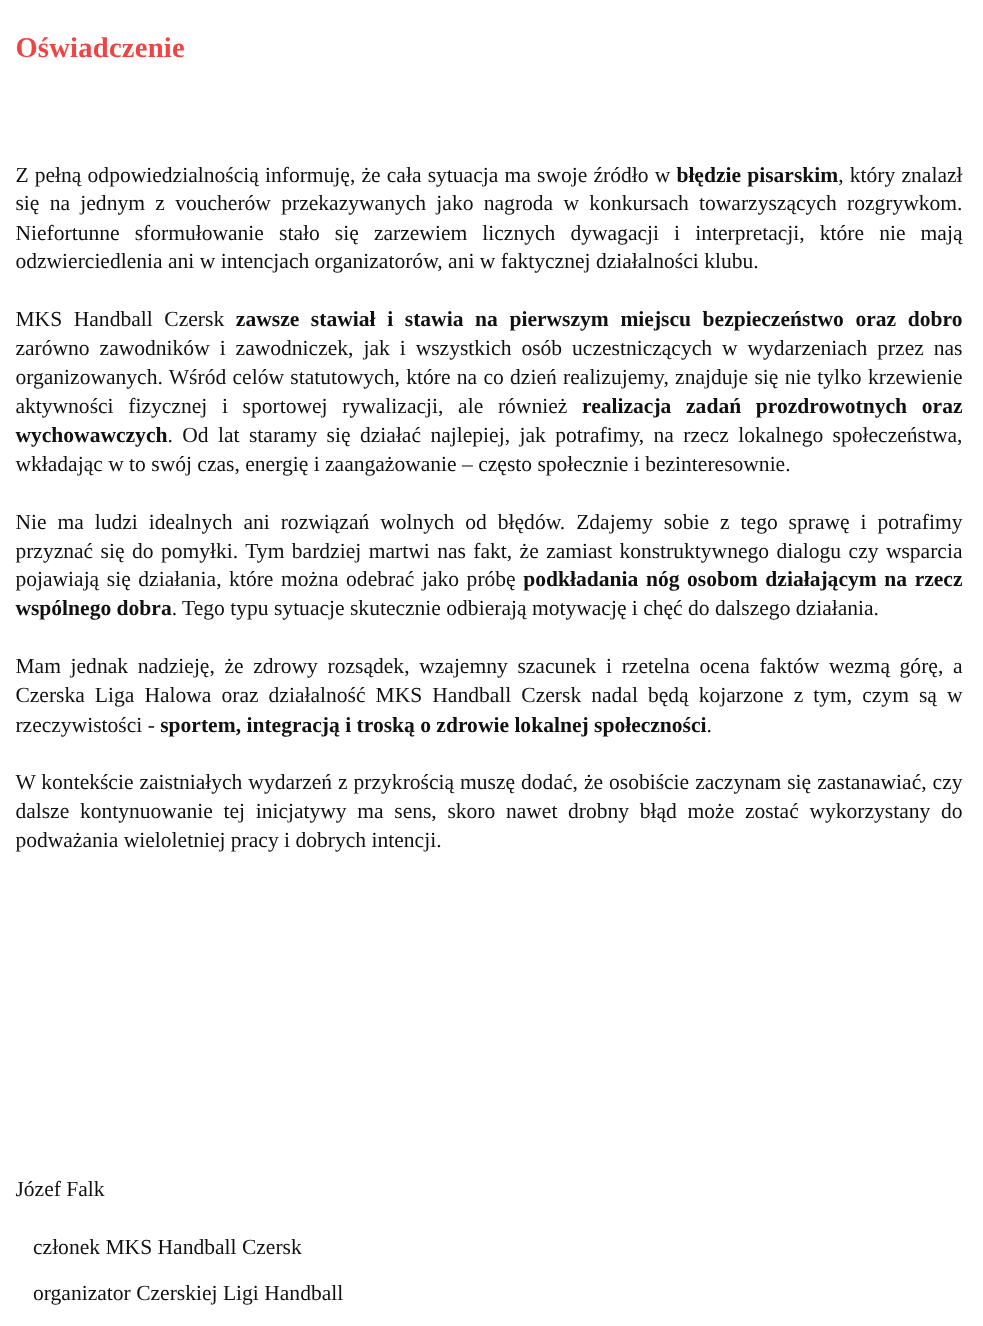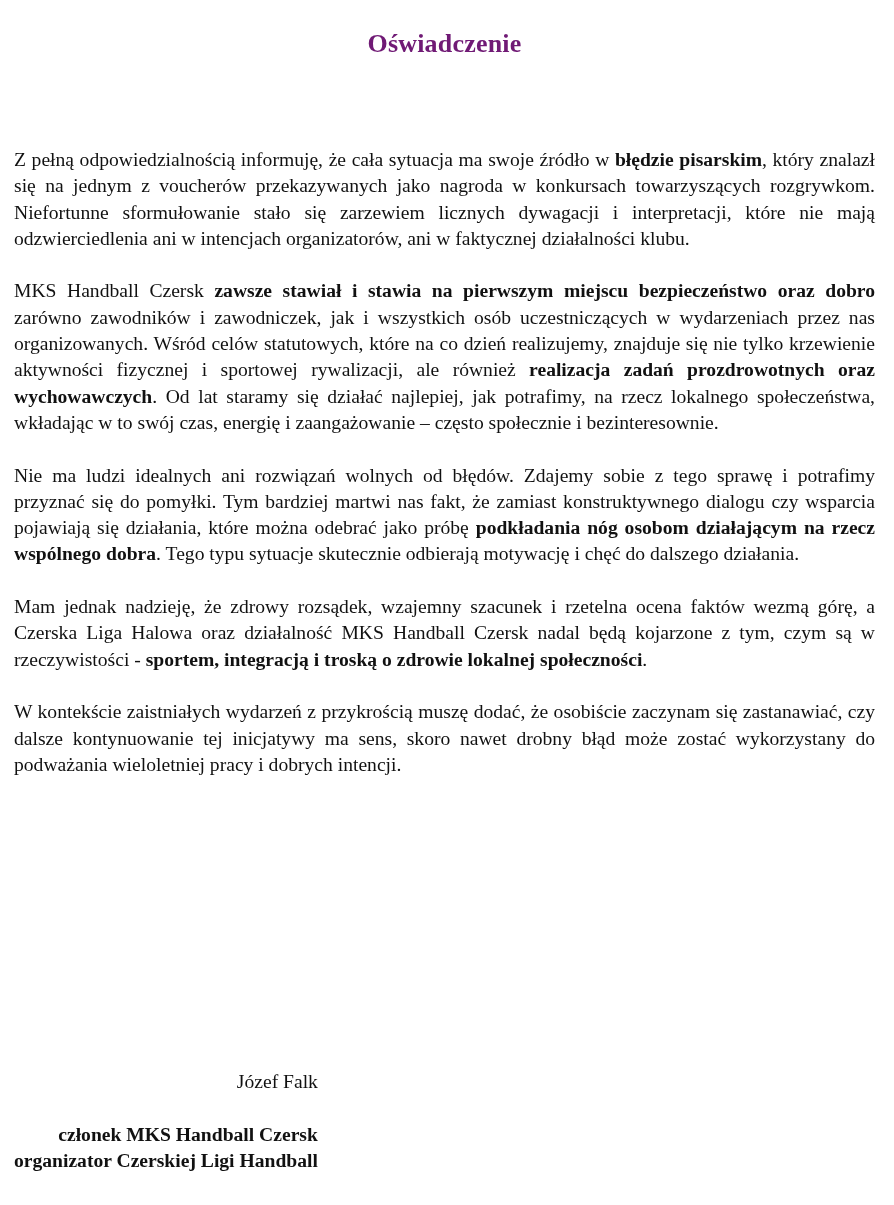--- a/index.html
+++ b/index.html
@@ -19,26 +19,25 @@
       position: absolute;
       left: 14px;
       top: 0;
       width: 861px;
     }
     .title {
       position: absolute;
       left: 0;
       top: 26px;
       width: 861px;
-      text-align: center;
       font-weight: bold;
       font-size: 26px;
       line-height: 36px;
       margin: 0;
-      color: #701a75;
+      color: #ef4444;
       letter-spacing: 0.2px;
     }
     .body-text {
       position: absolute;
       left: 0;
       top: 147px;
       width: 861px;
       font-size: 19.6px;
       line-height: 26.3px;
     }
@@ -51,28 +50,26 @@
     .para b, .para .bold {
       font-weight: bold;
       margin-top: 44px;
     }
     .signature {
       position: absolute;
       left: 0;
       top: 1069px;
       font-size: 19.6px;
       line-height: 26.3px;
-      text-align: right;
     }
     .sig-name {
       margin: 0 0 26.3px 0;
     }
     .sig-line {
-      margin: 0;
-      font-weight: bold;
+      margin: 16px;
     }
   </style>
 </head>
 <body>
 
 <div class="page">
   <h1 class="title">Oświadczenie</h1>
 
   <div class="body-text">
     <p class="para"><span>Z pełną odpowiedzialnością informuję, że cała sytuacja ma swoje źródło w </span><b>błędzie pisarskim</b><span>, który znalazł się na jednym z voucherów przekazywanych jako nagroda w konkursach towarzyszących rozgrywkom. Niefortunne sformułowanie stało się zarzewiem licznych dywagacji i interpretacji, które nie mają odzwierciedlenia ani w intencjach organizatorów, ani w faktycznej działalności klubu.</span></p>

